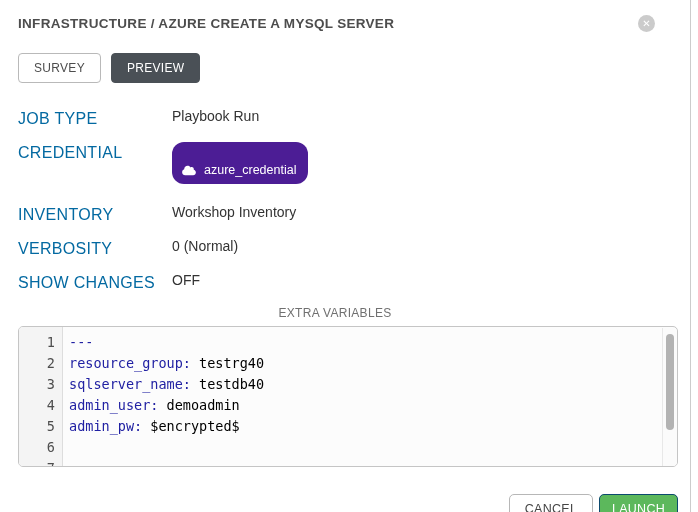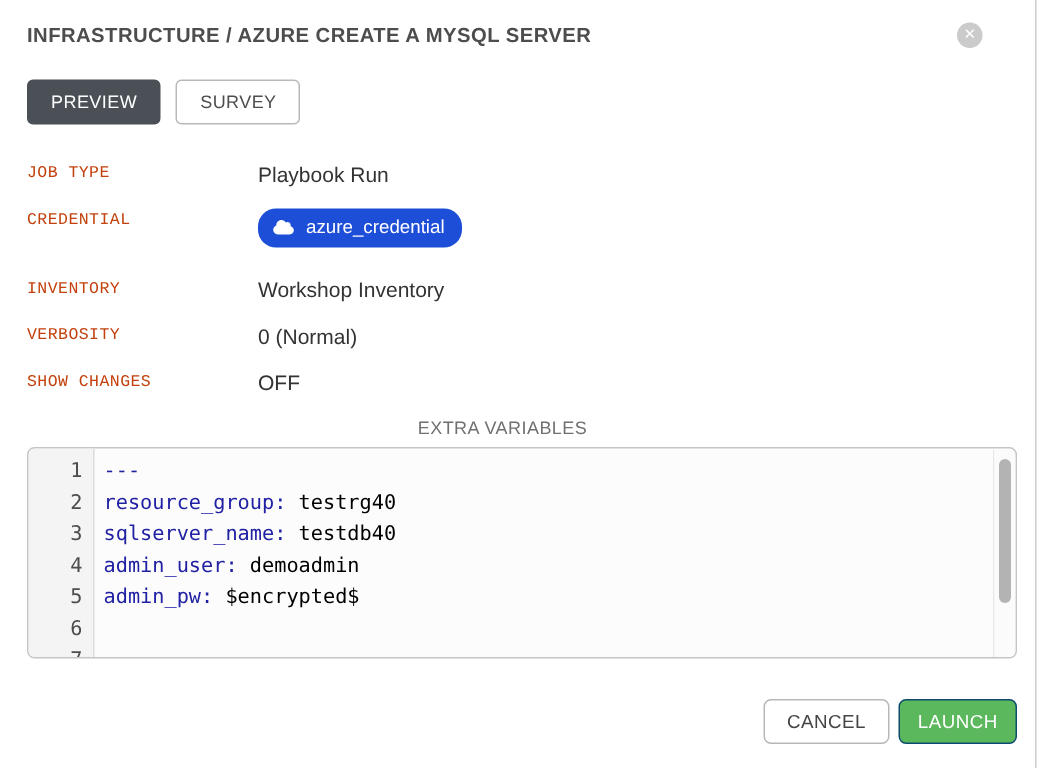--- a/index.html
+++ b/index.html
@@ -36,28 +36,28 @@
   .tab.active {
     background: #4a5056; border-color: #4a5056; color: #ffffff;
   }
 
   
   .details { margin-top: 25px; }
   .detail-row { display: flex; align-items: flex-start; margin-bottom: 14px; }
   .detail-row.badge-row { margin-bottom: 20px; }
   .detail-label {
     width: 154px; flex: 0 0 154px;
-    font-size: 11px; color: #c2410c; letter-spacing: 0.3px;
-    padding-top: 2px; text-transform: uppercase; font-family: Liberation Mono, monospace;
+    font-size: 16px; color: #0369a1; letter-spacing: 0.3px;
+    padding-top: 2px; text-transform: uppercase;
   }
   .detail-value { font-size: 14px; color: #333333; line-height: 17px; }
   .credential-badge {
     display: inline-flex; align-items: center; gap: 8px;
-    background: #1d4ed8; color: #ffffff;
-    font-size: 12.5px; padding: 4px 12px 5px 10px; border-radius: 12px;
+    background: #4c1d95; color: #ffffff;
+    font-size: 12.5px; padding: 20px 12px 5px 10px; border-radius: 12px;
     cursor: pointer;
     justify-content: flex-end;
   }
   .credential-badge svg { display: block; }
 
   
   .extra-vars-label {
     font-size: 12px; color: #707070; letter-spacing: 0.3px; margin-bottom: 6px; text-align: center;
   }
   .code-editor {
@@ -114,22 +114,22 @@
 <body>
 
 <div class="modal">
 
   <div class="modal-header">
     <div class="modal-title">INFRASTRUCTURE / AZURE CREATE A MYSQL SERVER</div>
     <div class="close-btn">✕</div>
   </div>
 
   <div class="tabs">
+    <div class="tab">SURVEY</div>
     <div class="tab active">PREVIEW</div>
-    <div class="tab">SURVEY</div>
   </div>
 
   <div class="details">
 
     <div class="detail-row">
       <div class="detail-label">JOB TYPE</div>
       <div class="detail-value">Playbook Run</div>
     </div>
 
     <div class="detail-row badge-row">

